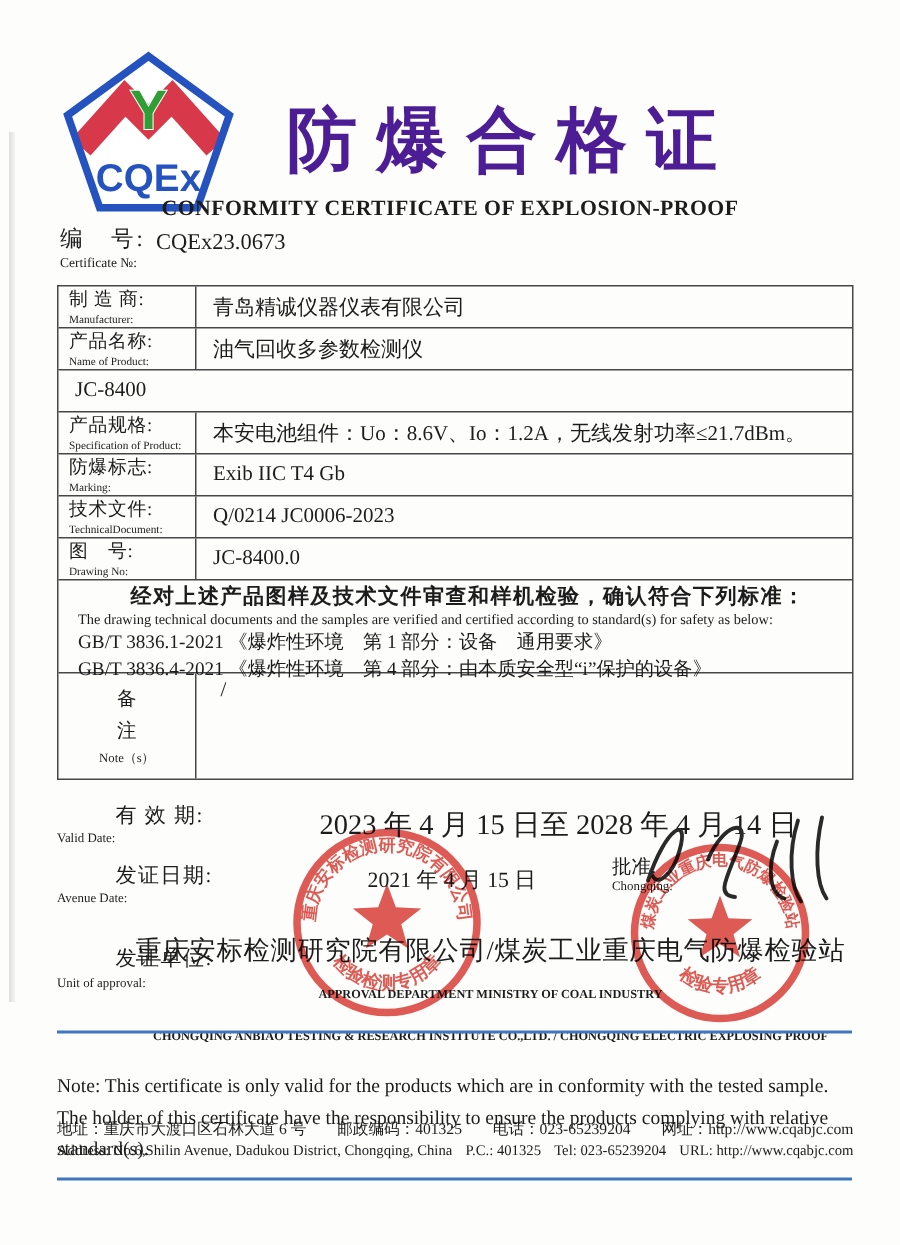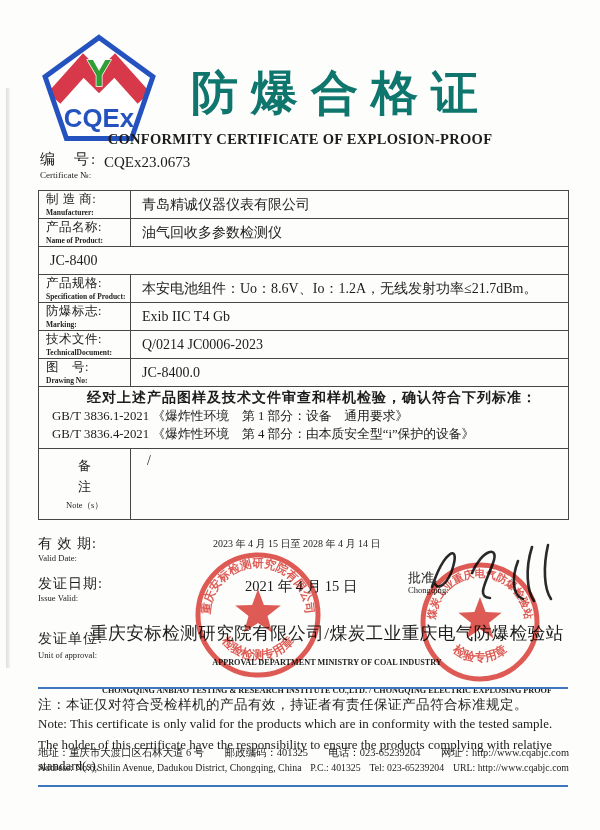--- a/index.html
+++ b/index.html
@@ -10,59 +10,59 @@
     font-family:"Liberation Serif","DejaVu Serif",serif; color:#1c1c1c;
   }
   .scan-edge {
     position:absolute; left:6px; top:88px; width:4px; height:580px;
     background:linear-gradient(to right,#b9b9b9,#e8e8e8); opacity:.45;
   }
   
   .logo { position:absolute; left:40px; top:33px; }
   .title-cn {
     position:absolute; left:150px; top:62px; width:382px; text-align:center;
-    font-size:47px; font-weight:bold; color:#0f766e; letter-spacing:13px;
+    font-size:47px; font-weight:bold; color:#4c1d95; letter-spacing:13px;
     font-family:"DejaVu Serif","Liberation Serif",serif; white-space:nowrap;
   }
   .title-en {
     position:absolute; left:0; top:131px; width:600px; text-align:center;
     font-size:14.5px; font-weight:bold; letter-spacing:.3px;
   }
   .certno-labcn { position:absolute; left:40px; top:150px; font-size:15px; letter-spacing:2px; }
   .certno-laben { position:absolute; left:40px; top:170px; font-size:9px; }
   .certno-value { position:absolute; left:104px; top:154px; font-size:15px; }
   
   .cert-table {
     position:absolute; left:38px; top:190px; width:531px; height:330px;
     border:1.6px solid #474747;
   }
   .t-row { display:flex; height:28px; border-bottom:1px solid #474747; }
   .t-label {
     width:92px; border-right:1px solid #474747; flex:none;
     display:flex; flex-direction:column; padding-left:7px;
   }
   .lab-cn { font-size:12.5px; letter-spacing:.5px; white-space:nowrap; }
-  .lab-en { font-size:7.5px; color:#222; white-space:nowrap;font-weight:bold; }
+  .lab-en { font-size:7.5px; color:#222; white-space:nowrap; }
   .t-value { flex:1; display:flex; align-items:center; padding-left:11px; font-size:14px; white-space:nowrap; }
   .std-block { height:62px; border-bottom:1px solid #474747; padding-top:2px; }
   .std-cn { font-size:14px; padding-left:48px; letter-spacing:1px;font-weight:bold; }
   .std-en { font-size:9.6px; padding-left:13px; margin-top:1px; }
   .std-item { font-size:12.8px; padding-left:13px; line-height:18px; }
   .note-row { display:flex; height:70px; }
   .note-label {
     width:92px; border-right:1px solid #474747; flex:none;
     display:flex; flex-direction:column; align-items:center; justify-content:space-evenly; padding:4px 0;
   }
   .note-ch { font-size:13px; }
   .note-en { font-size:8.5px; }
   .note-val { flex:1; font-size:14px; padding:4px 0 0 16px; }
   
-  .fieldlab-cn { position:absolute; font-size:14px; letter-spacing:1px; white-space:nowrap; }
+  .fieldlab-cn { position:absolute; font-size:14px; letter-spacing:1px; white-space:nowrap;margin-left:39px; }
   .fieldlab-en { position:absolute; font-size:8.6px; white-space:nowrap; }
-  .valid-value { position:absolute; left:213px; top:537px; font-size:10px; white-space:nowrap; }
+  .valid-value { position:absolute; left:213px; top:537px; font-size:19px; white-space:nowrap; }
   .issue-value { position:absolute; left:245px; top:577px; font-size:14.5px; white-space:nowrap; }
   .appr-cn { position:absolute; left:408px; top:569px; font-size:13px; }
   .appr-en { position:absolute; left:408px; top:585px; font-size:8.6px; }
   .signature { position:absolute; left:424px; top:541px; }
   .issuer-cn {
     position:absolute; left:84px; top:621px; width:486px; text-align:center;
     font-size:17.5px; letter-spacing:.5px; white-space:nowrap;
   }
   .issuer-en1 { position:absolute; left:84px; top:646px; width:486px; text-align:center;
     font-size:8.2px; font-weight:bold; white-space:nowrap;margin-top:40px; }
@@ -143,40 +143,41 @@
     <div class="t-row">
       <div class="t-label">
         <span class="lab-cn">图　号:</span>
         <span class="lab-en">Drawing No:</span>
       </div>
       <div class="t-value">JC-8400.0</div>
     </div>
 
     <div class="std-block">
       <div class="std-cn">经对上述产品图样及技术文件审查和样机检验，确认符合下列标准：</div>
+      <div class="std-en">The drawing technical documents and the samples are verified and certified according to standard(s) for safety as below:</div>
       <div class="std-item">GB/T 3836.1-2021 《爆炸性环境　第 1 部分：设备　通用要求》</div>
       <div class="std-item">GB/T 3836.4-2021 《爆炸性环境　第 4 部分：由本质安全型“i”保护的设备》</div>
     </div>
 
     <div class="note-row">
       <div class="note-label">
         <span class="note-ch">备</span>
         <span class="note-ch">注</span>
         <span class="note-en">Note（s）</span>
       </div>
       <div class="note-val">/</div>
     </div>
   </div>
 
   <div class="fieldlab-cn" style="left:38px; top:535px;">有 效 期:</div>
   <div class="fieldlab-en" style="left:38px; top:553px;">Valid Date:</div>
   <div class="valid-value">2023 年 4 月 15 日至 2028 年 4 月 14 日</div>
 
   <div class="fieldlab-cn" style="left:38px; top:575px;">发证日期:</div>
-  <div class="fieldlab-en" style="left:38px; top:593px;">Issue Valid:</div>
+  <div class="fieldlab-en" style="left:38px; top:593px;">Avenue Date:</div>
   <div class="issue-value">2021 年 4 月 15 日</div>
 
   <div class="appr-cn">批准:</div>
   <div class="appr-en">Chongqing:</div>
   <div class="signature">
     <svg width="150" height="66" viewBox="0 0 150 66">
       <g fill="none" stroke="#2a2a2a" stroke-width="2.6" stroke-linecap="round">
         <path d="M8,46 C20,10 36,2 29,26 C25,41 13,53 10,40"></path>
         <path d="M48,32 C58,8 76,4 69,22 C62,42 52,56 66,57"></path>
         <path d="M94,20 C87,38 89,55 99,58"></path>
@@ -219,21 +220,20 @@
       <text font-size="10.5" fill="#d8382f" font-weight="bold">
         <textPath href="#arcTR" startOffset="50%" text-anchor="middle">煤炭工业重庆电气防爆检验站</textPath>
       </text>
       <text font-size="12" fill="#d8382f" font-weight="bold">
         <textPath href="#arcBR" startOffset="50%" text-anchor="middle">检验专用章</textPath>
       </text>
     </svg>
   </div>
 
   <div class="divider d1"></div>
-  <div class="foot-note-cn">注：本证仅对符合受检样机的产品有效，持证者有责任保证产品符合标准规定。</div>
   <div class="foot-note-en">Note: This certificate is only valid for the products which are in conformity with the tested sample. The holder of this certificate have the responsibility to ensure the products complying with relative standard(s).</div>
   <div class="addr-row addr-cn">
     <span>地址：重庆市大渡口区石林大道 6 号</span>
     <span>邮政编码：401325</span>
     <span>电话：023-65239204</span>
     <span>网址：http://www.cqabjc.com</span>
   </div>
   <div class="addr-row addr-en">
     <span>Address: No.6,Shilin Avenue, Dadukou District, Chongqing, China</span>
     <span>P.C.: 401325</span>

